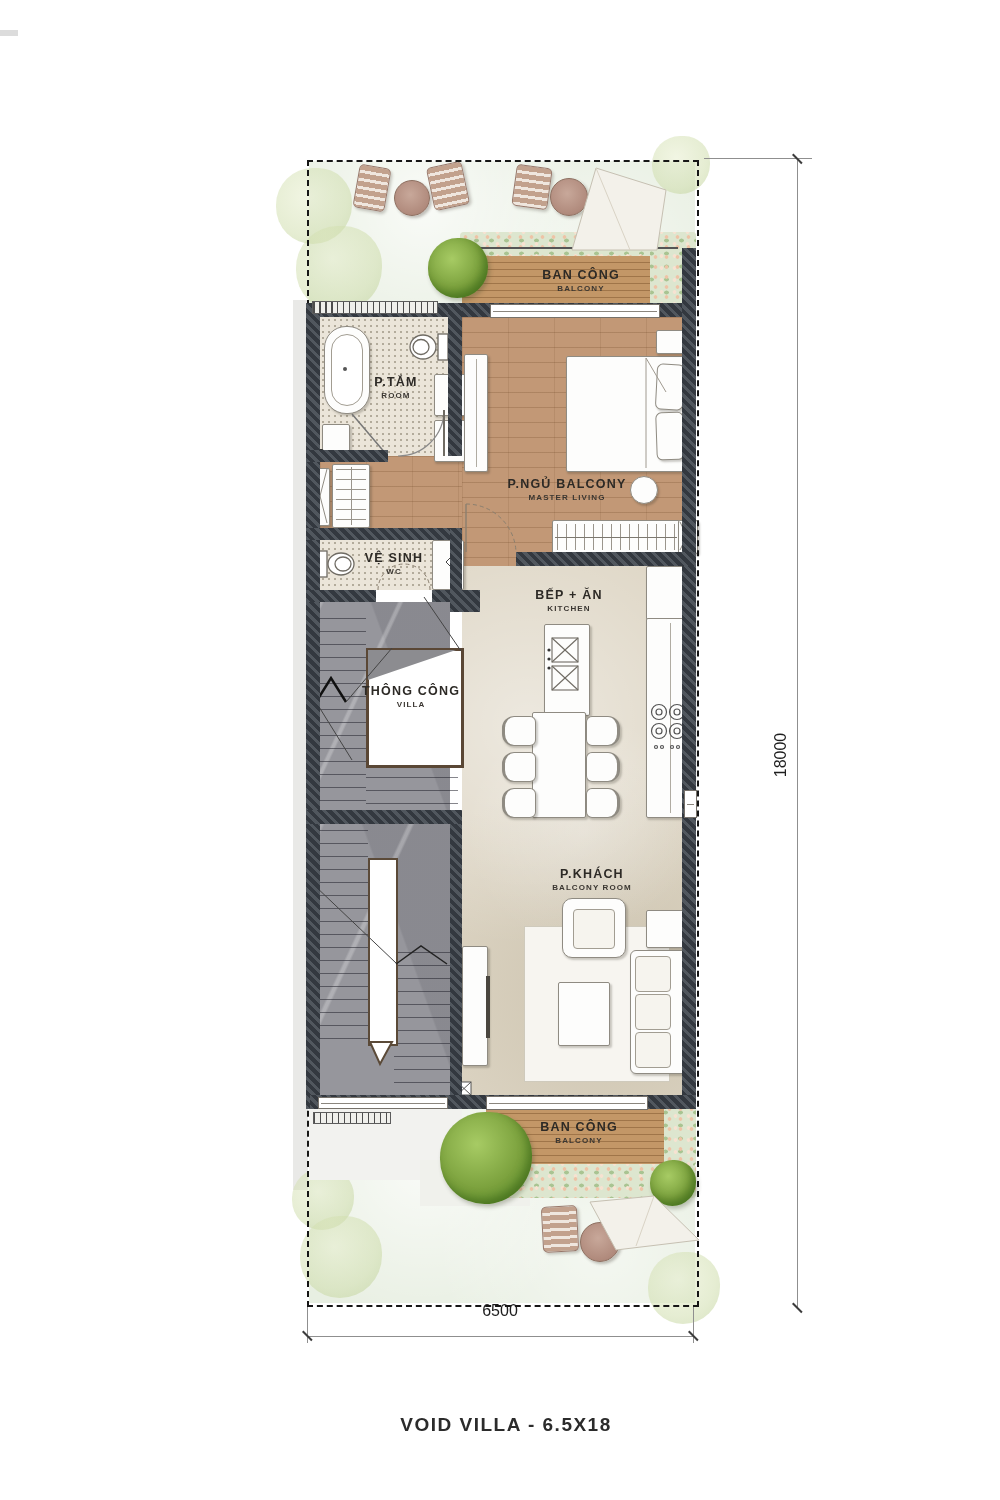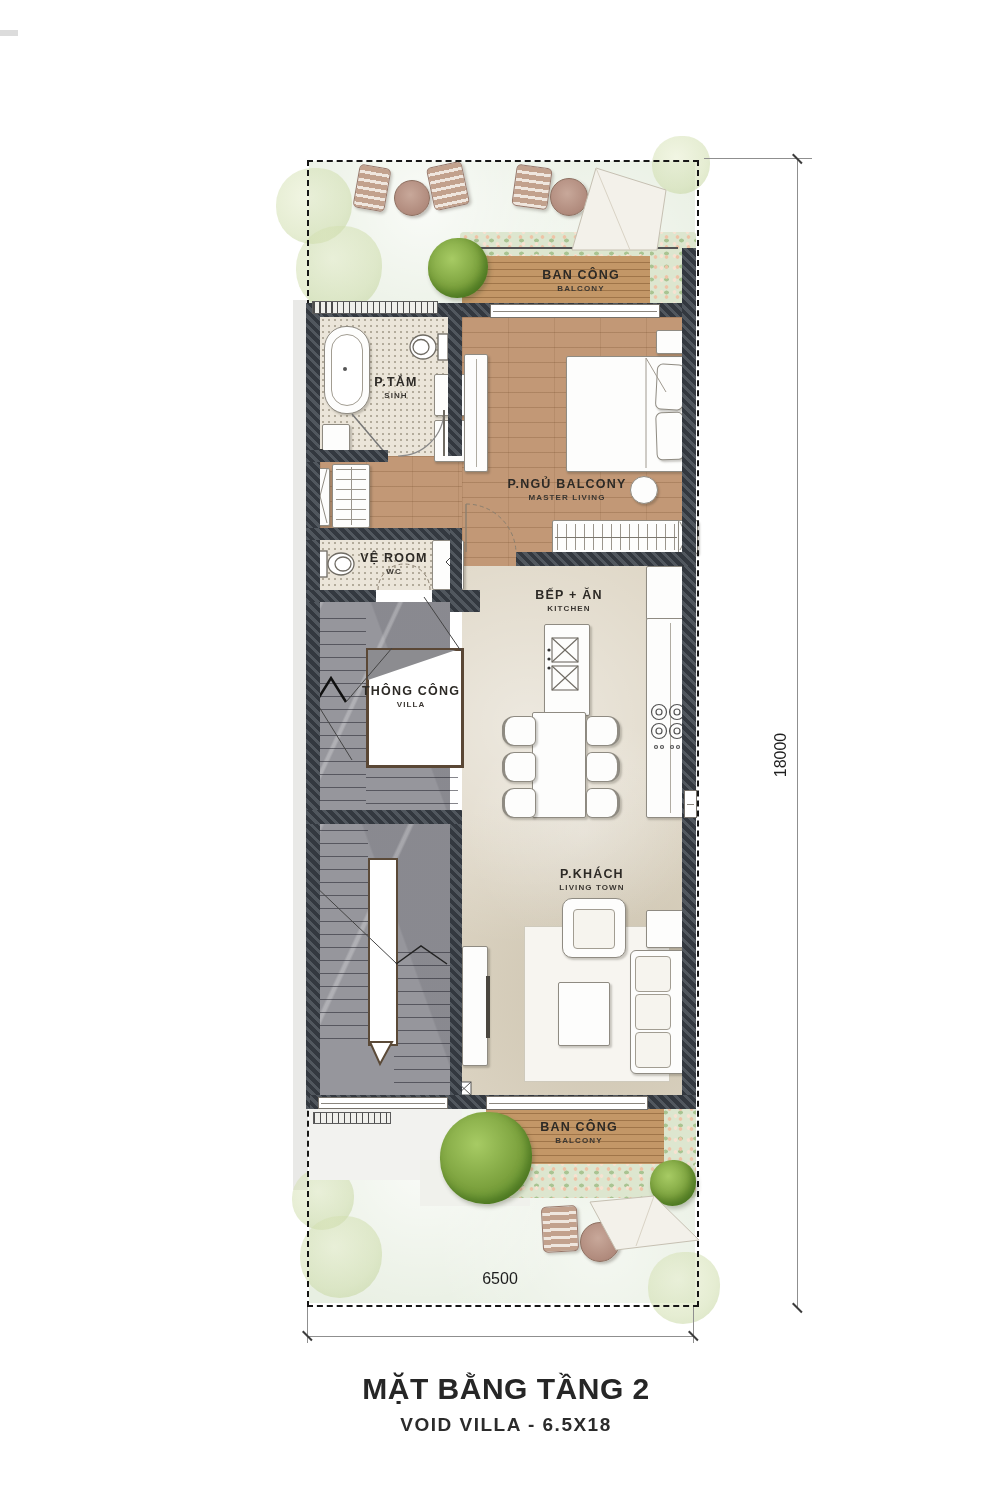--- a/index.html
+++ b/index.html
@@ -296,56 +296,55 @@
       <line x1="654" y1="1196" x2="636" y2="1246" stroke="#d9d3c5" stroke-width="1"></line>
     </g>
   </svg>
 
   <div class="abs room-label" style="left:581px;top:268px;">
     <div class="rl-main">BAN CÔNG</div>
     <div class="rl-sub">BALCONY</div>
   </div>
   <div class="abs room-label" style="left:396px;top:375px;">
     <div class="rl-main">P.TẮM</div>
-    <div class="rl-sub">SINH</div>
+    <div class="rl-sub">ROOM</div>
   </div>
   <div class="abs room-label" style="left:567px;top:477px;">
     <div class="rl-main">P.NGỦ BALCONY</div>
     <div class="rl-sub">MASTER LIVING</div>
   </div>
   <div class="abs room-label" style="left:394px;top:551px;">
-    <div class="rl-main">VỆ ROOM</div>
+    <div class="rl-main">VỆ SINH</div>
     <div class="rl-sub">WC</div>
   </div>
   <div class="abs room-label" style="left:569px;top:588px;">
     <div class="rl-main">BẾP + ĂN</div>
     <div class="rl-sub">KITCHEN</div>
   </div>
   <div class="abs room-label" style="left:411px;top:684px;">
     <div class="rl-main">THÔNG CÔNG</div>
     <div class="rl-sub">VILLA</div>
   </div>
   <div class="abs room-label" style="left:592px;top:867px;">
     <div class="rl-main">P.KHÁCH</div>
-    <div class="rl-sub">LIVING TOWN</div>
+    <div class="rl-sub">BALCONY ROOM</div>
   </div>
   <div class="abs room-label" style="left:579px;top:1120px;">
     <div class="rl-main">BAN CÔNG</div>
     <div class="rl-sub">BALCONY</div>
   </div>
 
   <div class="abs dim-line" style="left:704px;top:158px;width:108px;height:1px;"></div>
   <div class="abs dim-line" style="left:797px;top:159px;width:1px;height:1149px;"></div>
   <div class="abs dim-tick" style="left:791px;top:158px;"></div>
   <div class="abs dim-tick" style="left:791px;top:1307px;"></div>
   <div class="abs dim-text" style="left:781px;top:755px;transform:translate(-50%,-50%) rotate(-90deg);">18000</div>
 
   <div class="abs dim-line" style="left:307px;top:1305px;width:1px;height:38px;"></div>
   <div class="abs dim-line" style="left:693px;top:1305px;width:1px;height:38px;"></div>
   <div class="abs dim-line" style="left:307px;top:1336px;width:387px;height:1px;"></div>
   <div class="abs dim-tick" style="left:301px;top:1335px;"></div>
   <div class="abs dim-tick" style="left:687px;top:1335px;"></div>
-  <div class="abs dim-text" style="left:500px;top:1270px;transform:translateX(-50%);">6500</div>
-
-  <div class="abs title-main" style="left:506px;top:1372px;">MẶT BẰNG TẦNG 2</div>
+  <div class="abs dim-text" style="left:500px;top:1302px;transform:translateX(-50%);">6500</div>
+
   <div class="abs title-sub" style="left:506px;top:1414px;">VOID VILLA  - 6.5X18</div>
 
 </div>
 
 </body></html>

